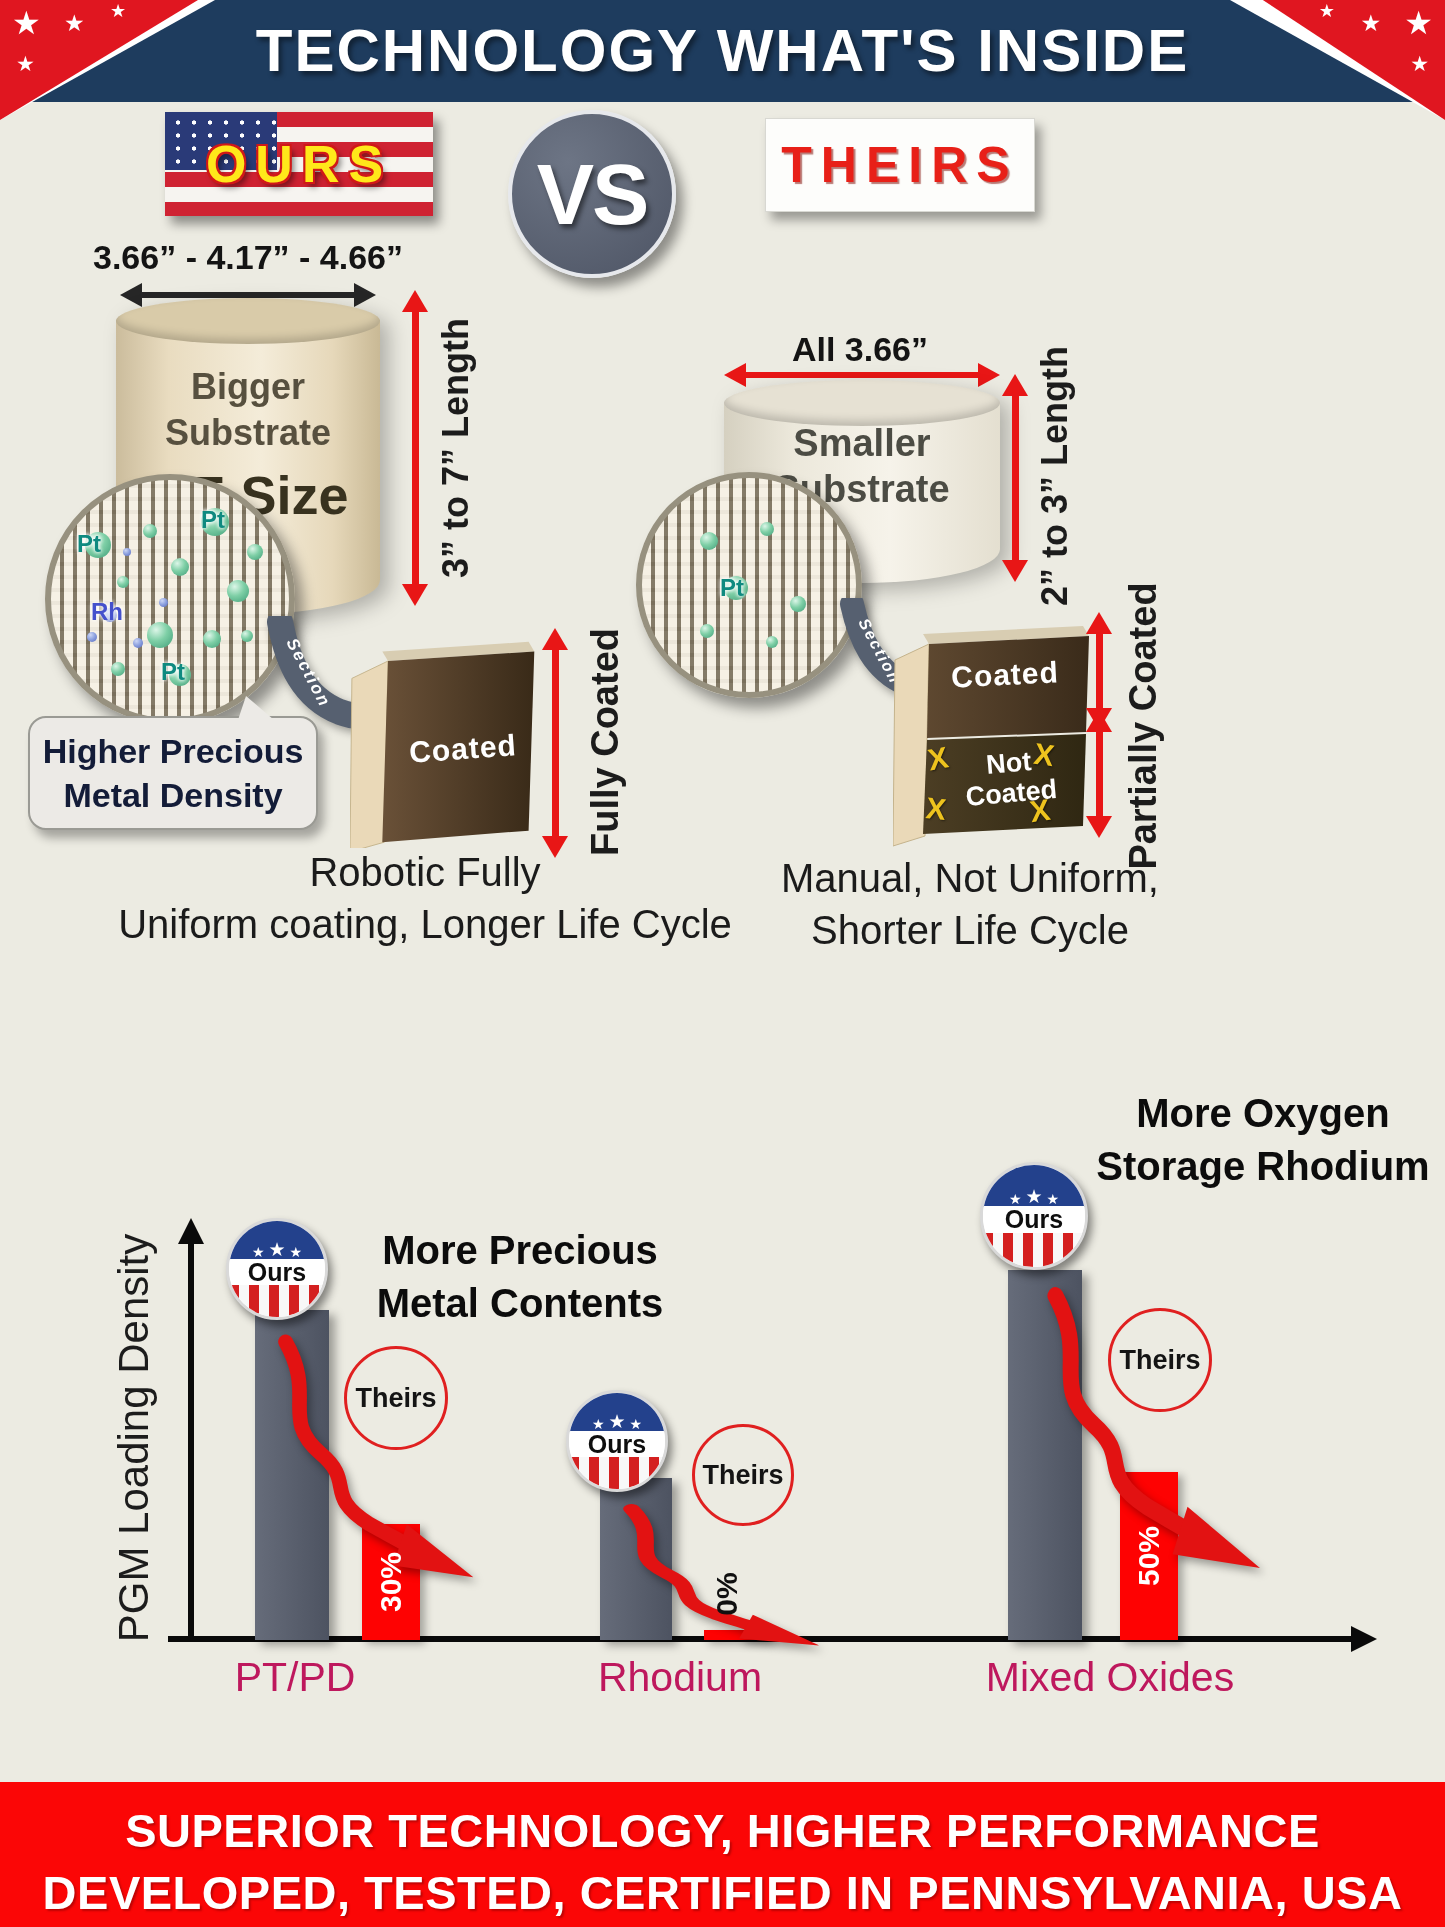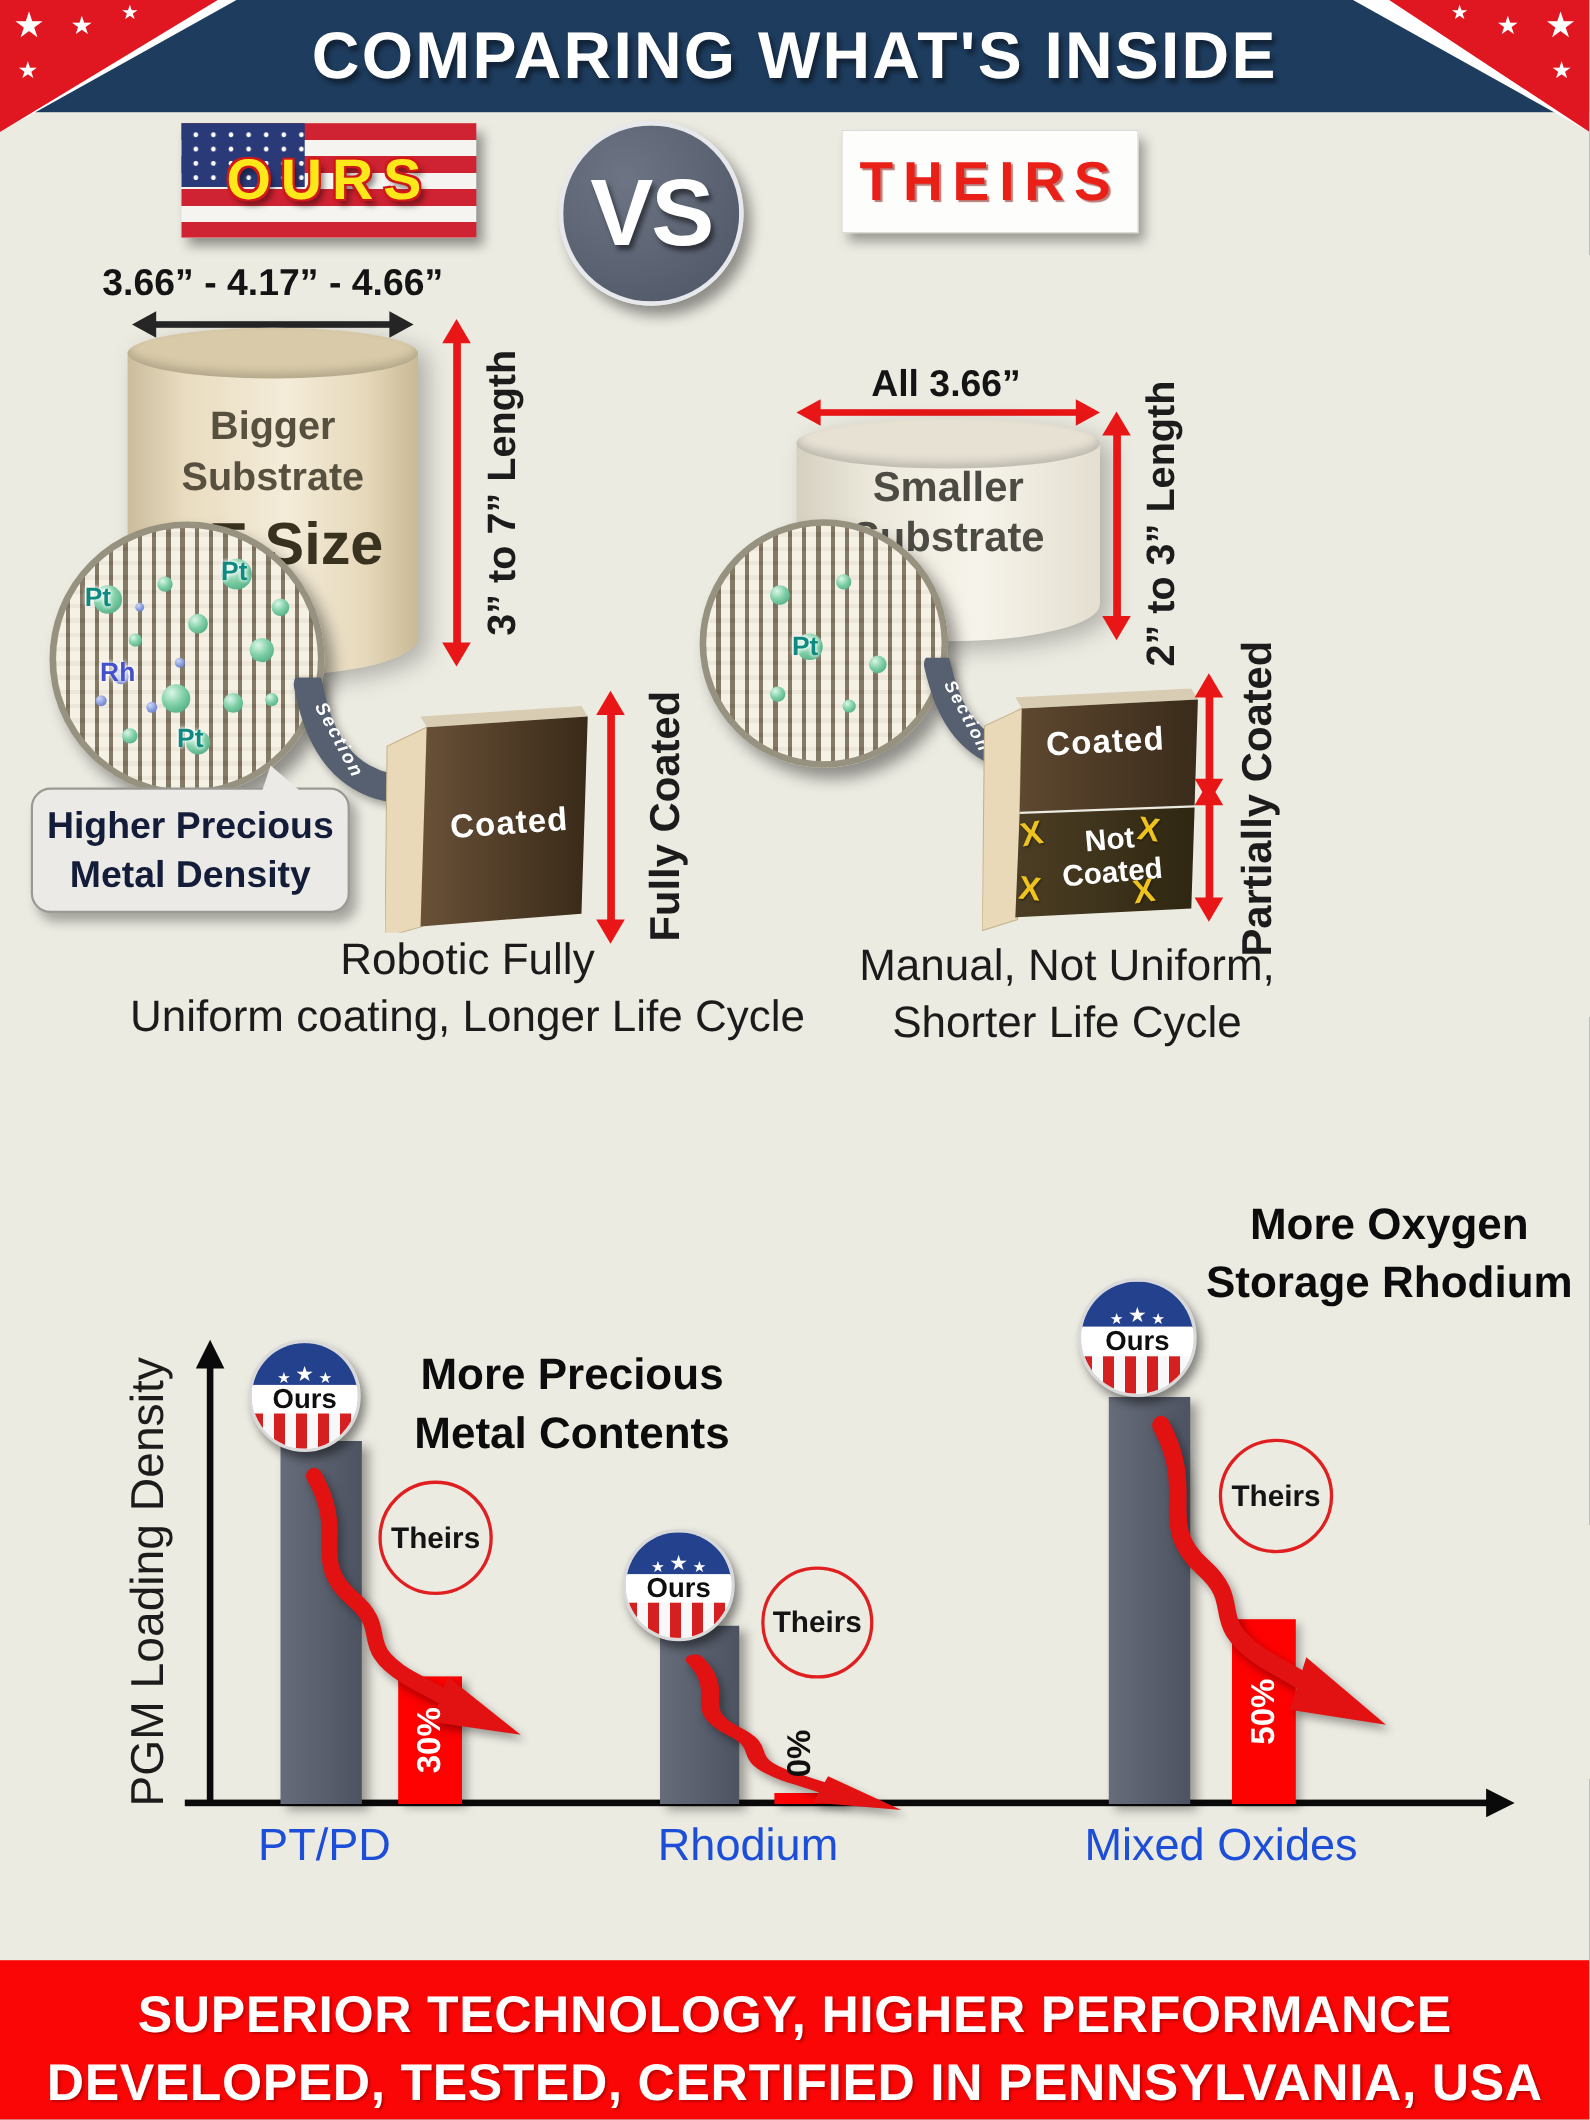--- a/index.html
+++ b/index.html
@@ -117,21 +117,21 @@
   .yaxis{position:absolute;left:188px;top:1242px;width:6px;height:398px;background:#0a0a0a;}
   .yaxis::before{content:"";position:absolute;top:-24px;left:-10px;
         border-left:13px solid transparent;border-right:13px solid transparent;
         border-bottom:26px solid #0a0a0a;}
   .bar{position:absolute;}
   .bar.gray{background:linear-gradient(90deg,#666c7a,#4d5361);box-shadow:6px 5px 9px rgba(0,0,0,.35);}
   .bar.red{background:#fe0202;box-shadow:5px 4px 8px rgba(0,0,0,.3);}
   .pct{color:#fff;font-size:30px;font-weight:800;}
   .pct.dark{color:#101010;}
   .annot{position:absolute;text-align:center;font-size:40px;font-weight:800;color:#0c0c0c;line-height:53px;}
-  .cat{position:absolute;text-align:center;font-size:41px;font-weight:500;color:#1d4ed8;}
+  .cat{position:absolute;text-align:center;font-size:41px;font-weight:500;color:#be185d;}
 
   .badge{position:absolute;border-radius:50%;overflow:hidden;border:3px solid #d9d9d9;
         background:#fff;box-shadow:4px 6px 9px rgba(0,0,0,.45);}
   .badge-top{position:absolute;left:0;right:0;top:0;height:40%;background:#23418c;
         display:flex;align-items:flex-end;justify-content:center;gap:4px;padding-bottom:1px;}
   .badge-top .bstar{color:#fff;line-height:1;}
   .bstar.s1,.bstar.s3{font-size:14px;}
   .bstar.s2{font-size:19px;}
   .badge-mid{position:absolute;left:0;right:0;top:40%;height:27%;background:#fff;
         display:flex;align-items:center;justify-content:center;
@@ -151,21 +151,21 @@
 </head>
 <body>
 
 <div class="page">
 
   <div class="header">
     <div class="corner corner-white-l"></div>
     <div class="corner corner-red-l"></div>
     <div class="corner corner-white-r"></div>
     <div class="corner corner-red-r"></div>
-    <div class="header-title">COMPARING WHAT'S INSIDE</div>
+    <div class="header-title">TECHNOLOGY WHAT'S INSIDE</div>
     <span class="cstar" style="left:12px;top:4px;font-size:32px;">★</span>
     <span class="cstar" style="left:64px;top:10px;font-size:23px;">★</span>
     <span class="cstar" style="left:110px;top:0px;font-size:18px;">★</span>
     <span class="cstar" style="left:16px;top:52px;font-size:21px;">★</span>
     <span class="cstar" style="right:12px;top:4px;font-size:32px;">★</span>
     <span class="cstar" style="right:64px;top:10px;font-size:23px;">★</span>
     <span class="cstar" style="right:110px;top:0px;font-size:18px;">★</span>
     <span class="cstar" style="right:16px;top:52px;font-size:21px;">★</span>
   </div>
 

